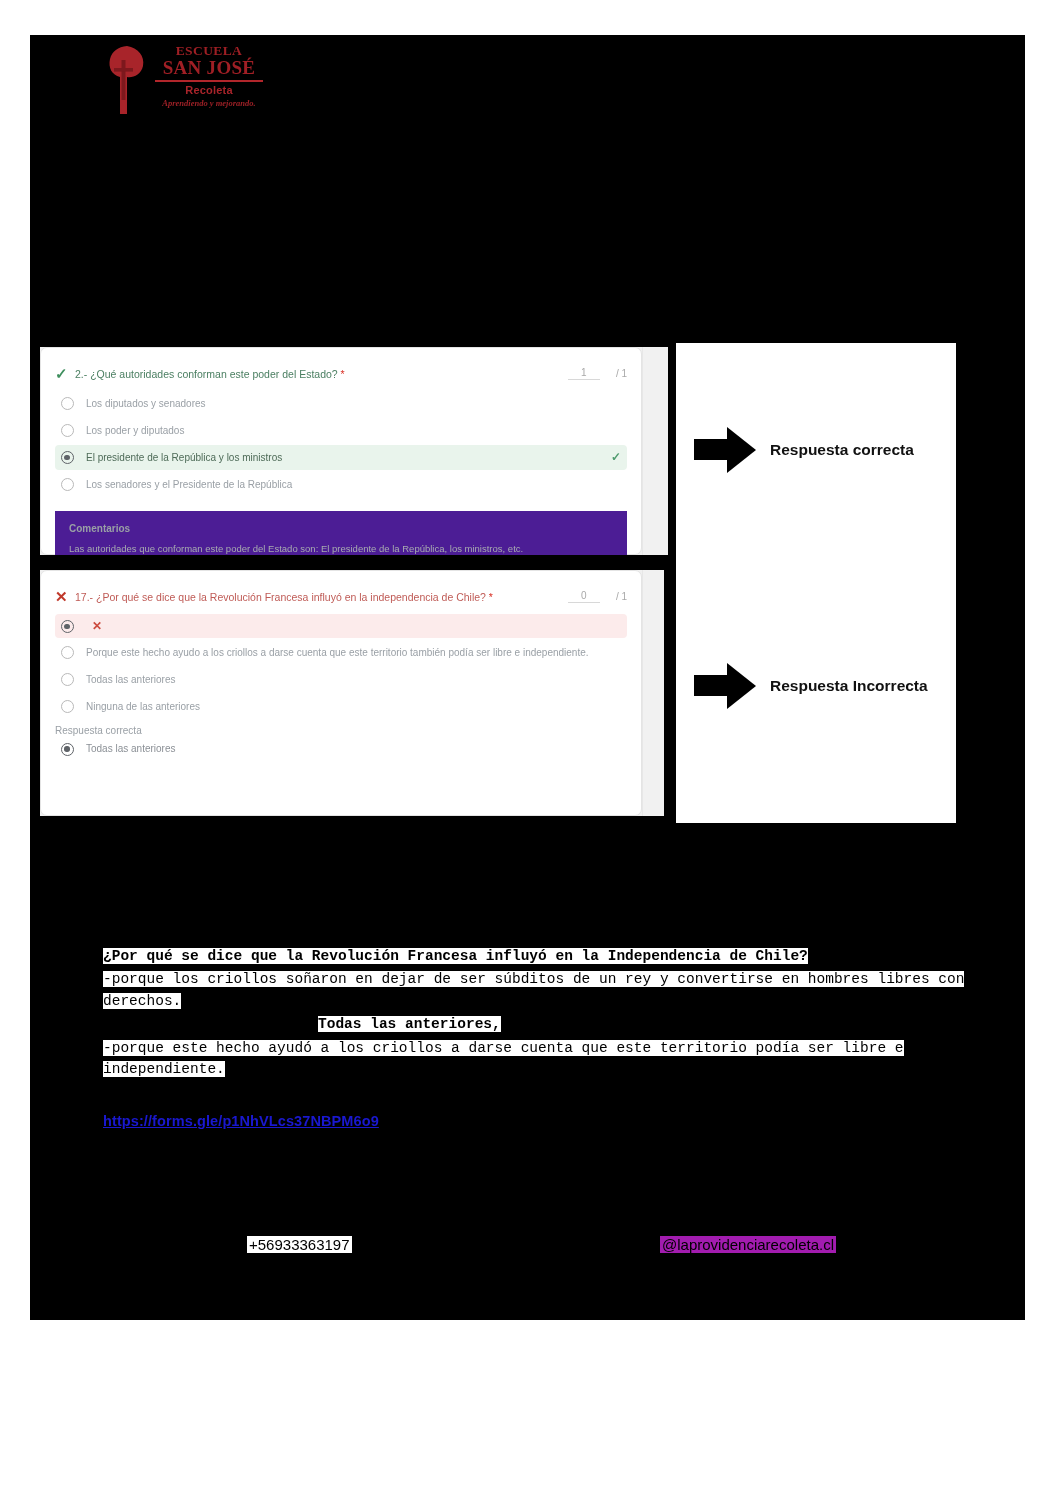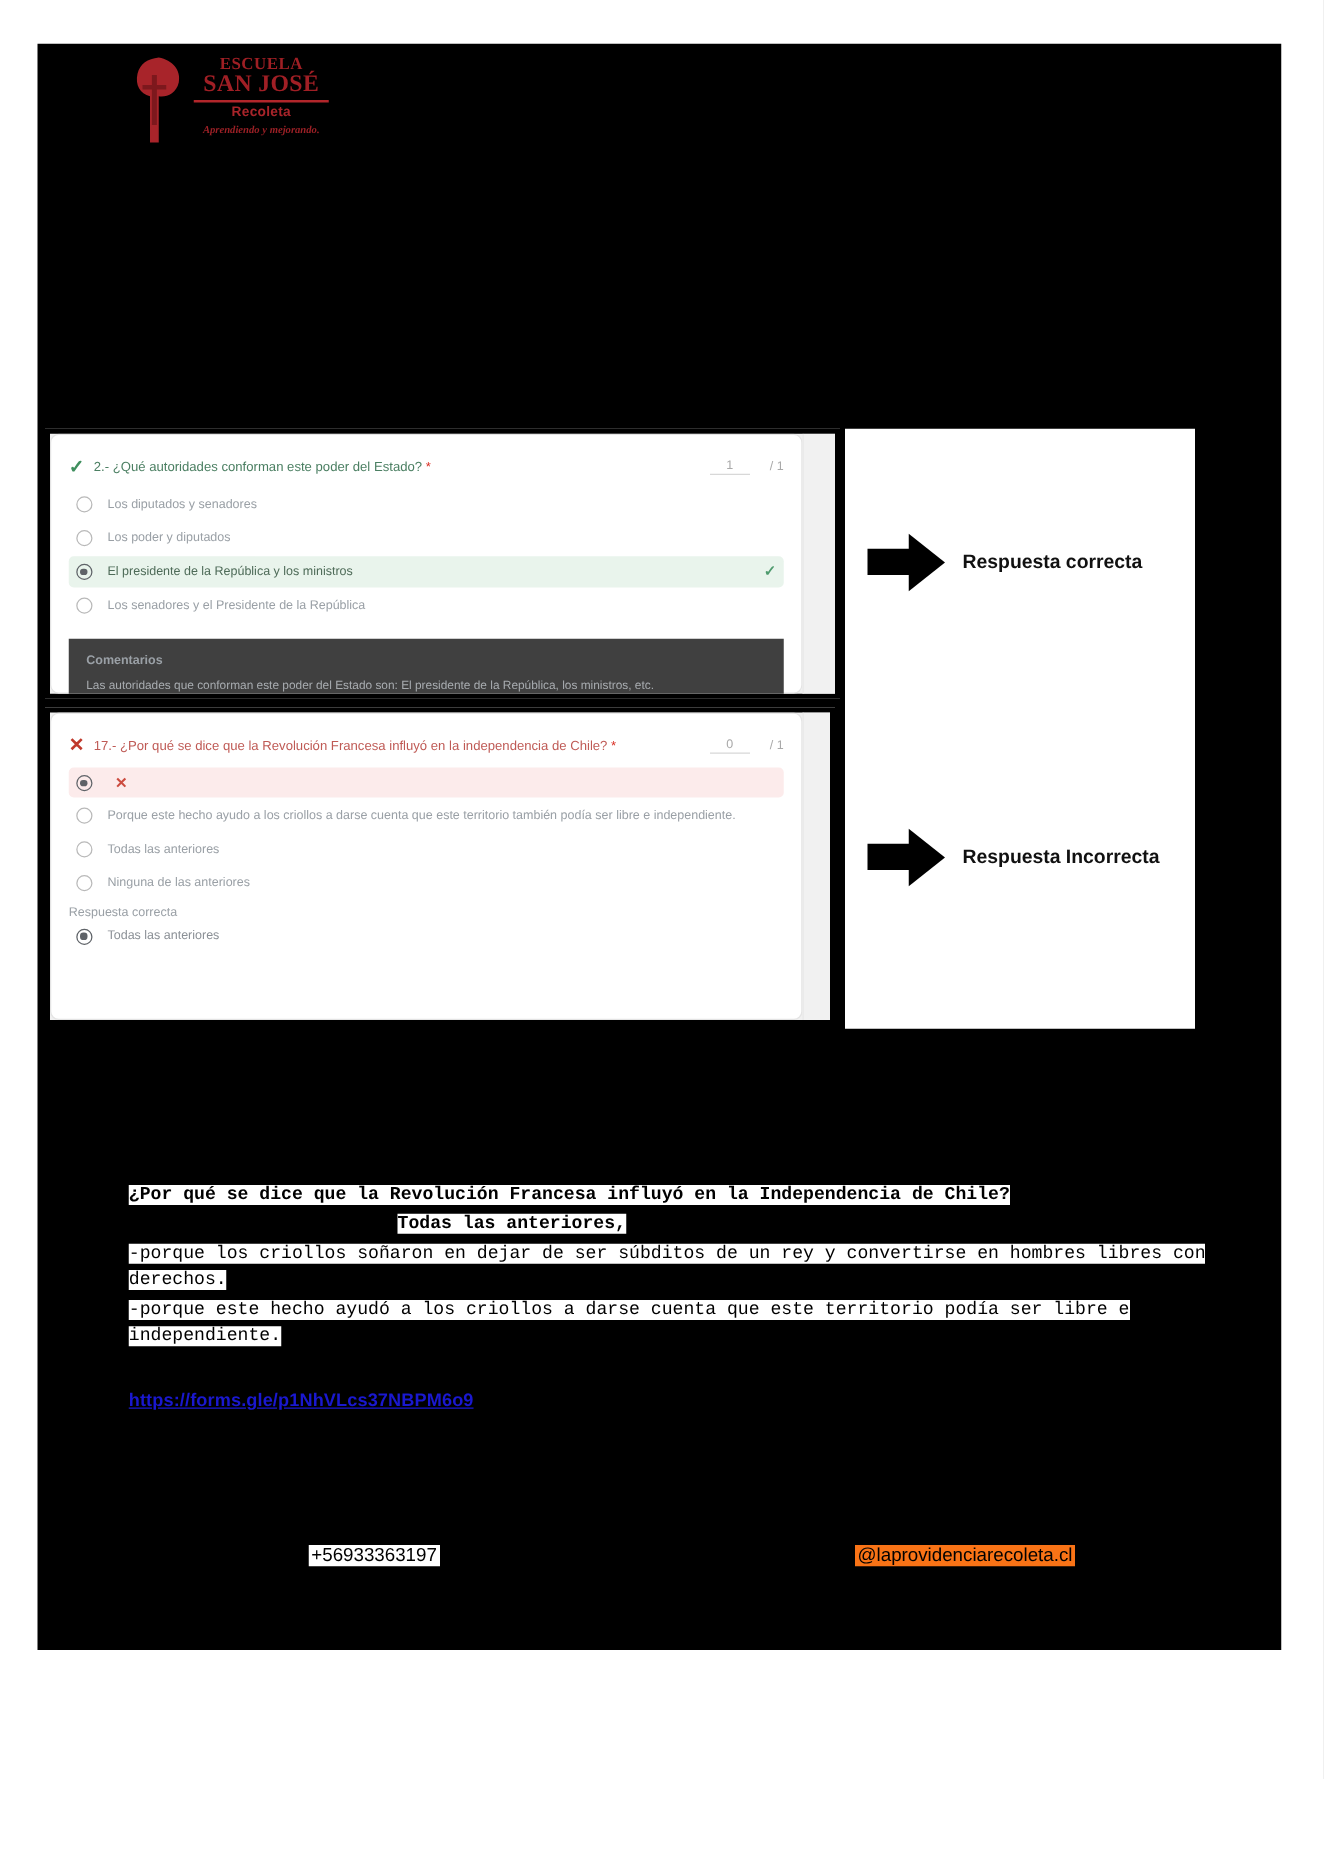--- a/index.html
+++ b/index.html
@@ -207,21 +207,21 @@
     font-size: 12px;
     font-weight: bold;
     padding-left: 6px;
   }
   .opt-mark.ok  { color: #4f9b6e; }
   .opt-mark.bad { color: #cc4b3f; }
 
   
   .comments-box {
     margin: 14px 14px 0 14px;
-    background: #404040;
+    background: #4c1d95;
     padding: 12px 14px 16px 14px;
   }
   .comments-title {
     font-size: 10px;
     font-weight: bold;
     color: #9aa0a6;
     margin-bottom: 8px;
   }
   .comments-body {
     font-size: 9.5px;
@@ -340,24 +340,23 @@
     font-size: 15px;
     background: #ffffff;
     color: #000;
     padding: 0 2px;
   }
   #footer-social {
     position: absolute;
     left: 660px;
     top: 1236px;
     font-size: 15px;
-    background: #f97316;
+    background: #a21caf;
     color: #000;
     padding: 0 2px;
-    margin-left: 24px;
   }
 </style>
 </head>
 <body>
 
 <div id="page-sheet"></div>
 
 <div id="logo-block">
   <svg id="logo-mark" viewBox="0 0 46 72">
     <path d="M22 2 C33 4 40 12 38 22 C36 31 28 34 22 33 L22 70 L15 70 L15 33 C7 31 3 24 5 15 C7 7 13 3 22 2 Z" fill="#a8242a"></path>
@@ -473,27 +472,27 @@
   <div id="annot-incorrect" class="annot">
     <span class="arrow"></span>
     <span class="annot-text">Respuesta Incorrecta</span>
   </div>
 </div>
 
 <div id="bottom-text">
   <div class="bt-line bt-q">
     <span class="hl">¿Por qué se dice que la Revolución Francesa influyó en la Independencia de Chile?</span>
   </div>
+  <div class="bt-line bt-b">
+    <span class="hl">-porque los criollos soñaron en dejar de ser súbditos de un rey y convertirse en hombres libres con derechos.</span>
+  </div>
   <div class="bt-line bt-a">
     <span class="hl">Todas las anteriores,</span>
   </div>
   <div class="bt-line bt-b">
-    <span class="hl">-porque los criollos soñaron en dejar de ser súbditos de un rey y convertirse en hombres libres con derechos.</span>
-  </div>
-  <div class="bt-line bt-b">
     <span class="hl">-porque este hecho ayudó a los criollos a darse cuenta que este territorio podía ser libre e independiente.</span>
   </div>
 </div>
 
 <a id="form-link" href="#">https://forms.gle/p1NhVLcs37NBPM6o9</a>
 
 <div id="footer-phone">+56933363197</div>
 <div id="footer-social">@laprovidenciarecoleta.cl</div>
 
 </body></html>

